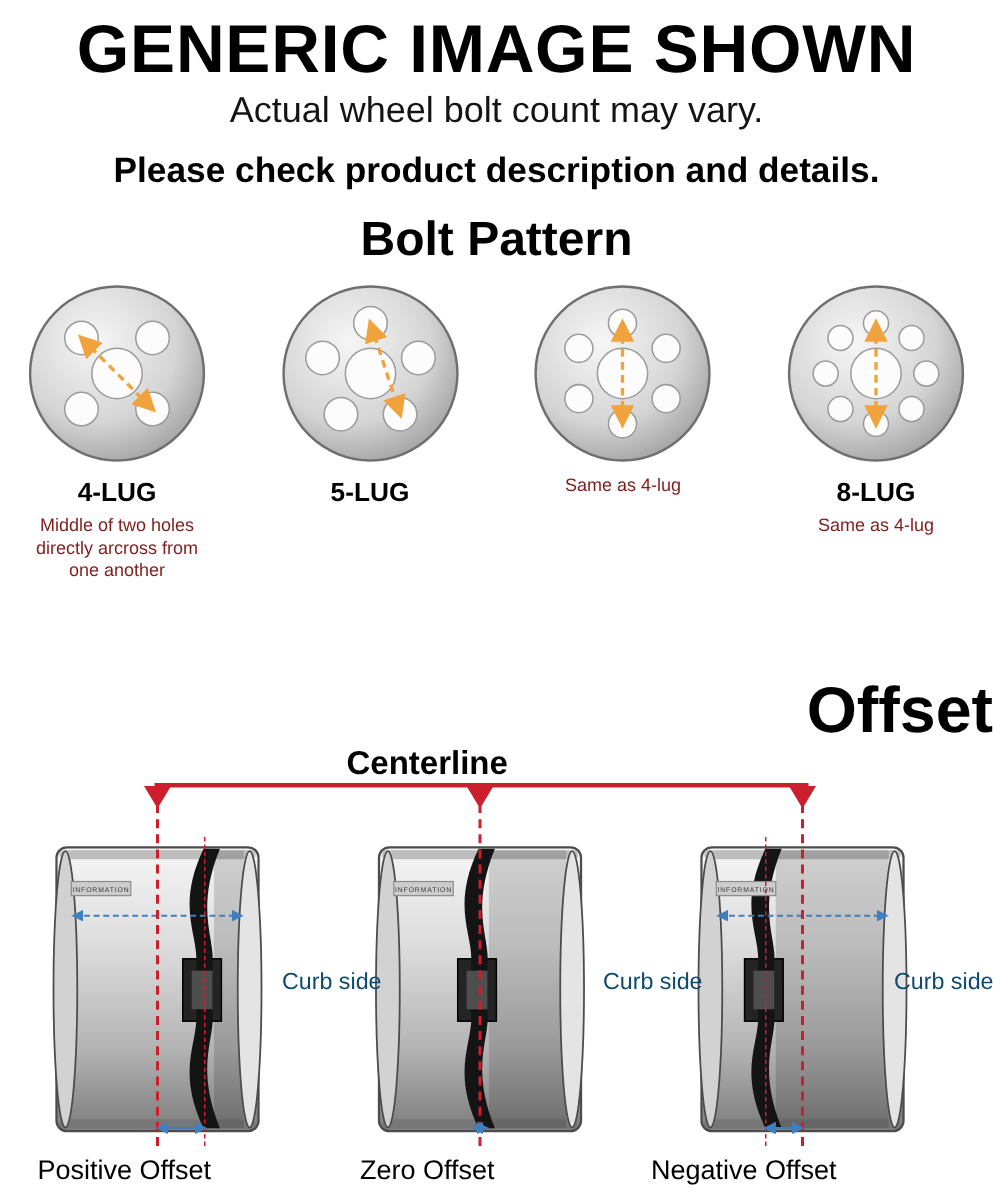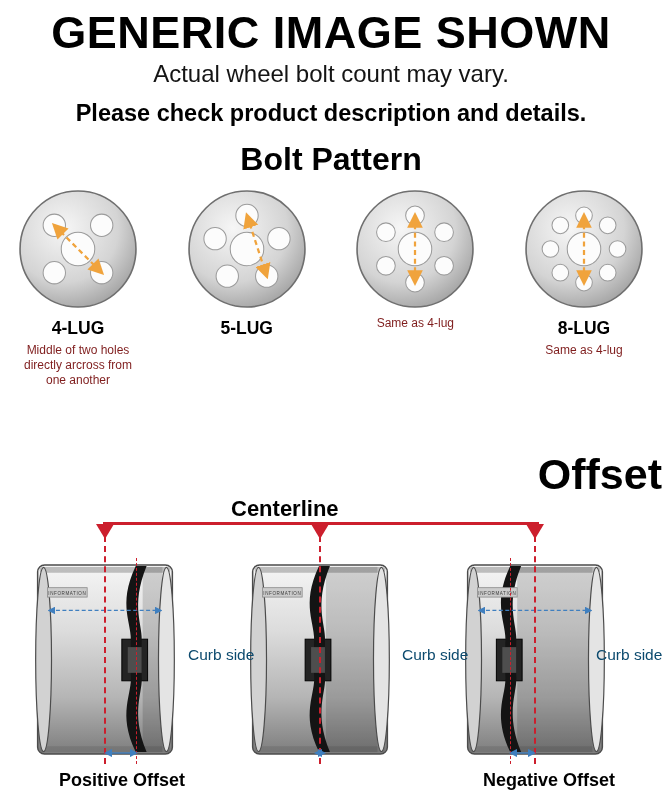--- a/index.html
+++ b/index.html
@@ -32,22 +32,22 @@
   .c1{left:188px}.c2{left:402px}.c3{left:596px}
 
   .vline{position:absolute;top:86px;height:228px;width:0;border-left:2px dashed var(--red,#cc1f2d)}
   .v1{left:104px}.v2{left:319px}.v3{left:534px}
   .mline{position:absolute;top:108px;height:206px;width:0;border-left:1.5px dashed var(--red,#cc1f2d)}
   .m1{left:136px}.m3{left:510px}
 
   .barrow{position:absolute;top:294px;height:10px}
   .b1{left:104px}.b2{left:314px}.b3{left:509px}
 
-  .off-label{position:absolute;top:320px;width:160px;text-align:right;font-size:18px;font-weight:700}
-  .l1{left:25px}.l2{left:240px}.l3{left:455px}
+  .off-label{position:absolute;top:320px;width:160px;text-align:left;font-size:18px;font-weight:400}
+  .l1{left:25px}.l2{left:240px}.l3{left:434px}
 </style>
 </head>
 <body>
 
 <div class="page">
 
   <h1 class="main-title">GENERIC IMAGE SHOWN</h1>
   <div class="subtitle">Actual wheel bolt count may vary.</div>
   <div class="note">Please check product description and details.</div>
 
@@ -275,16 +275,17 @@
     <div class="barrow b3"><svg width="27" height="10" viewBox="0 0 27 10">
     <defs>
             <marker id="ba9" markerWidth="6" markerHeight="6" refX="4.5" refY="3" orient="auto-start-reverse">
       <path d="M0,0 L6,3 L0,6 Z" fill="#3f7fbf"></path>
             </marker>
           </defs>
     <line x1="2" y1="5" x2="25" y2="5" stroke="#3f7fbf" stroke-width="1.4" marker-start="url(#ba9)" marker-end="url(#ba9)"></line>
   </svg></div>
 
     <div class="off-label l1">Positive Offset</div>
+    <div class="off-label l2">Zero Offset</div>
     <div class="off-label l3">Negative Offset</div>
   </div>
 
 </div>
 
 </body></html>

